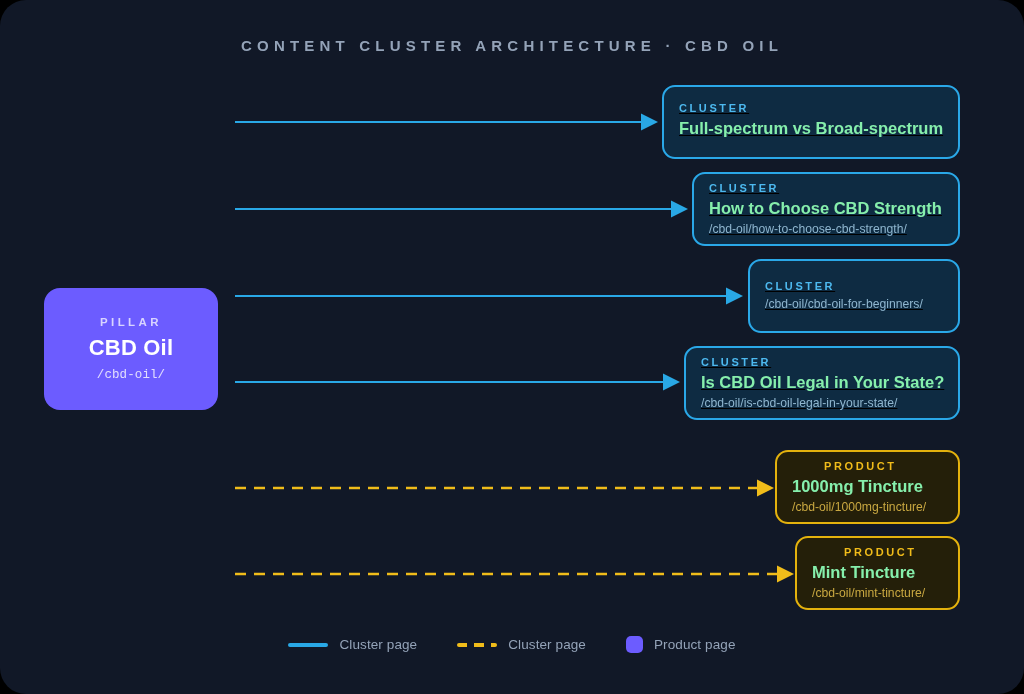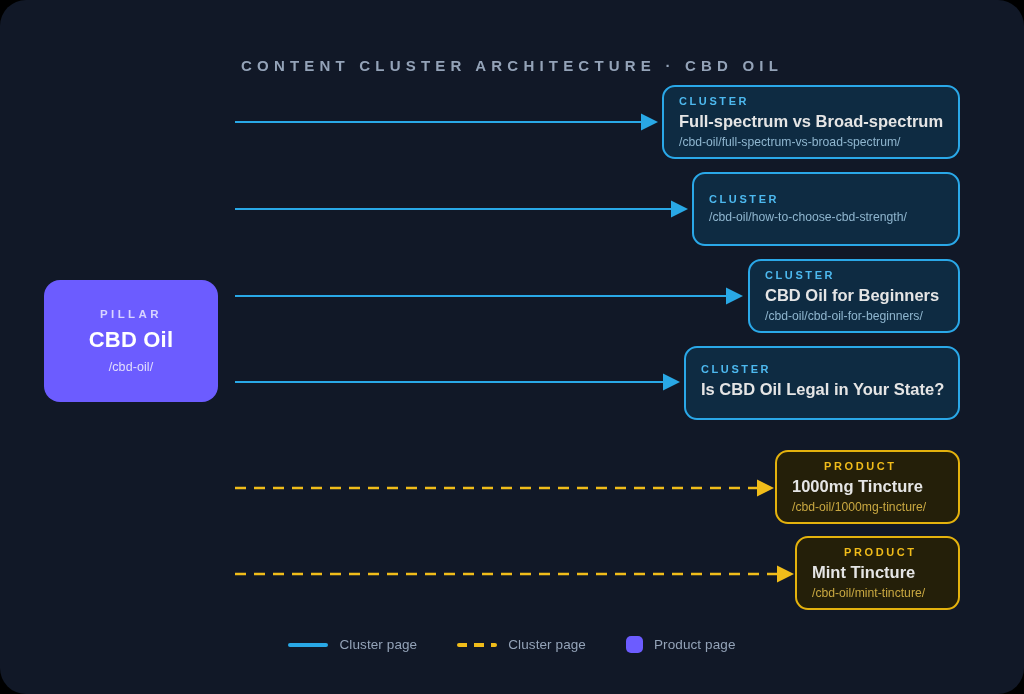--- a/index.html
+++ b/index.html
@@ -7,56 +7,56 @@
     width:1024px;height:694px;overflow:hidden;
     font-family:"Liberation Sans","DejaVu Sans",sans-serif;
   }
   #canvas{
     position:relative;width:1024px;height:694px;
     background:#111827;border-radius:26px;overflow:hidden;
   }
   #diagram-title{
     position:absolute;left:0;top:37px;width:1024px;text-align:center;
     font-size:15px;font-weight:700;letter-spacing:5.2px;
-    color:#94a3b8;white-space:pre;margin-top:20px;
+    color:#94a3b8;white-space:pre;
   }
   
   #connector-layer{position:absolute;left:0;top:0;width:1024px;height:694px;}
   
   #pillar-node{
-    position:absolute;left:44px;top:280px;width:174px;height:122px;
+    position:absolute;left:44px;top:288px;width:174px;height:122px;
     background:#6c5cff;border-radius:16px;
     display:flex;flex-direction:column;align-items:center;justify-content:center;
     box-sizing:border-box;padding:4px 8px;
   }
   #pillar-node .kicker{
     font-size:11.5px;font-weight:700;letter-spacing:3.4px;color:#d8d4ff;
     margin-bottom:7px;
   }
   #pillar-node .title{
     font-size:22px;font-weight:700;color:#ffffff;margin-bottom:7px;
     letter-spacing:.2px;
   }
-  #pillar-node .url{font-size:12.5px;color:#e2defd;letter-spacing:.1px;}
+  #pillar-node .url{font-size:12.5px;color:#e2defd;letter-spacing:.1px;font-family:Liberation Mono, monospace;}
   
   .node-card{
     position:absolute;box-sizing:border-box;
     border-radius:13px;border:2px solid;
     padding:10px 15px 11px 15px;
     display:flex;flex-direction:column;justify-content:center;
   }
   .node-card .kicker{
     font-size:11px;font-weight:700;letter-spacing:2.6px;margin-bottom:5px;
   }
   .node-card .title{
-    font-size:16.5px;font-weight:700;color:#e5e5e5;margin-bottom:4px;
+    font-size:16.5px;font-weight:700;color:#86efac;margin-bottom:4px;
     white-space:nowrap;letter-spacing:0px;
   }
   .node-card .url{font-size:12.2px;white-space:nowrap;}
-  .cluster-card{background:#0e2b42;border-color:#2aa8e8;}
+  .cluster-card{background:#0e2b42;border-color:#2aa8e8;text-decoration:underline;}
   .cluster-card .kicker{color:#4db9ef;}
   .cluster-card .url{color:#8fb6cf;}
   .product-card{background:#241f09;border-color:#e4b20d;}
   .product-card .kicker{color:#f0bc1a;padding-left:32px;}
   .product-card .url{color:#c9a841;}
   
   #legend{
     position:absolute;left:0;top:636px;width:1024px;
     display:flex;justify-content:center;align-items:center;gap:40px;
   }
@@ -107,37 +107,37 @@
 
   <div id="pillar-node">
     <div class="kicker">PILLAR</div>
     <div class="title">CBD Oil</div>
     <div class="url">/cbd-oil/</div>
   </div>
 
   <div class="node-card cluster-card" style="left:662px;top:85px;width:298px;height:74px;">
     <div class="kicker">CLUSTER</div>
     <div class="title">Full-spectrum vs Broad-spectrum</div>
-    <div class="url">/cbd-oil/full-spectrum-vs-broad-spectrum/</div>
   </div>
 
   <div class="node-card cluster-card" style="left:692px;top:172px;width:268px;height:74px;">
     <div class="kicker">CLUSTER</div>
+    <div class="title">How to Choose CBD Strength</div>
     <div class="url">/cbd-oil/how-to-choose-cbd-strength/</div>
   </div>
 
   <div class="node-card cluster-card" style="left:748px;top:259px;width:212px;height:74px;">
     <div class="kicker">CLUSTER</div>
-    <div class="title">CBD Oil for Beginners</div>
     <div class="url">/cbd-oil/cbd-oil-for-beginners/</div>
   </div>
 
   <div class="node-card cluster-card" style="left:684px;top:346px;width:276px;height:74px;">
     <div class="kicker">CLUSTER</div>
     <div class="title">Is CBD Oil Legal in Your State?</div>
+    <div class="url">/cbd-oil/is-cbd-oil-legal-in-your-state/</div>
   </div>
 
   <div class="node-card product-card" style="left:775px;top:450px;width:185px;height:74px;">
     <div class="kicker">PRODUCT</div>
     <div class="title">1000mg Tincture</div>
     <div class="url">/cbd-oil/1000mg-tincture/</div>
   </div>
 
   <div class="node-card product-card" style="left:795px;top:536px;width:165px;height:74px;">
     <div class="kicker">PRODUCT</div>

